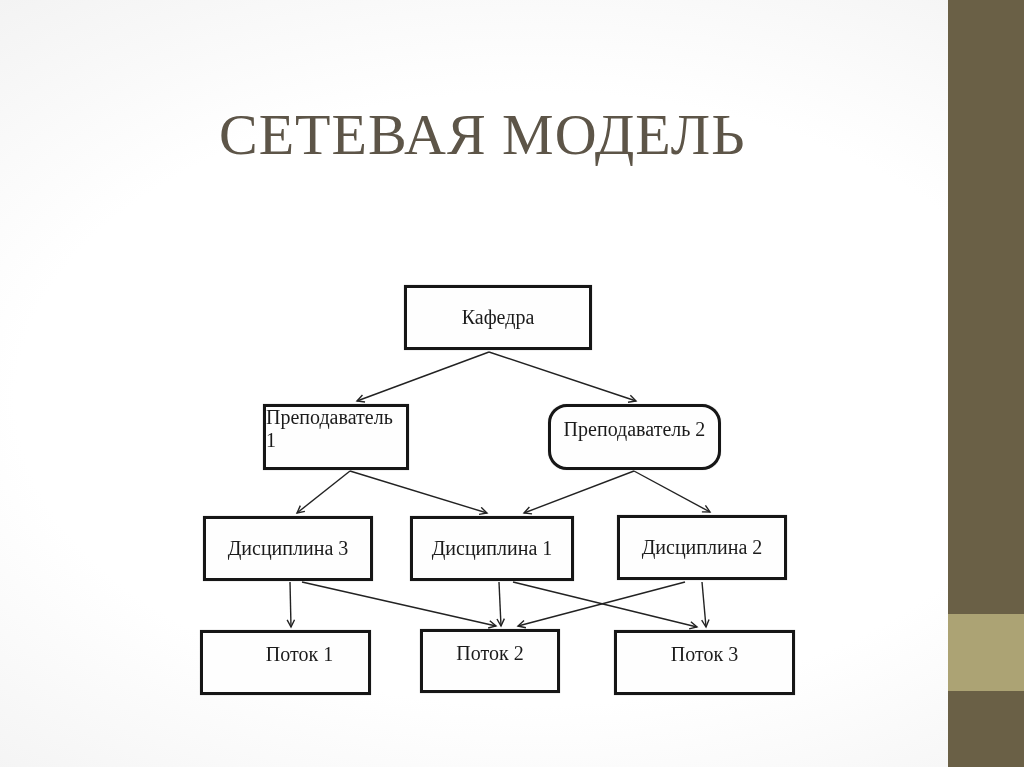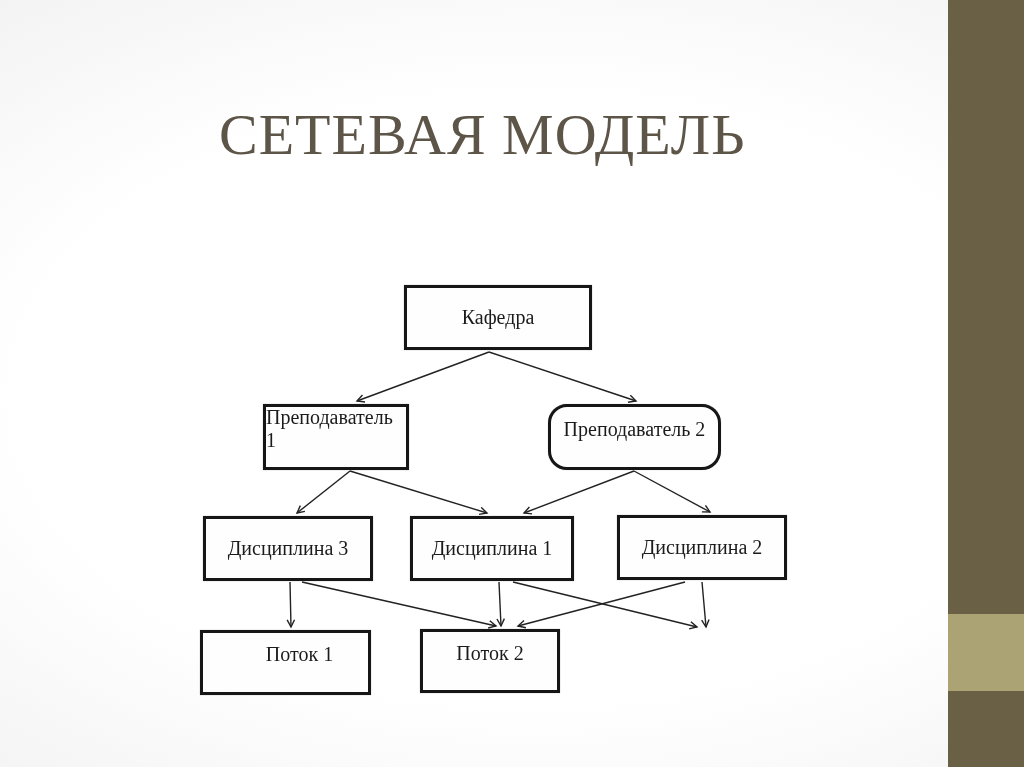--- a/index.html
+++ b/index.html
@@ -93,20 +93,23 @@
   </div>
   <div class="node n5">
     <span>Дисциплина 2</span>
   </div>
   <div class="node n6 up">
     <span>Поток 1</span>
   </div>
   <div class="node n7 up">
     <span>Поток 2</span>
   </div>
+  <div class="node n8 up">
+    <span>Поток 3</span>
+  </div>
 
   <div class="sidebar">
     <div class="seg seg-top"></div>
     <div class="seg seg-mid"></div>
     <div class="seg seg-bot"></div>
   </div>
 
 </div>
 
 </body></html>

